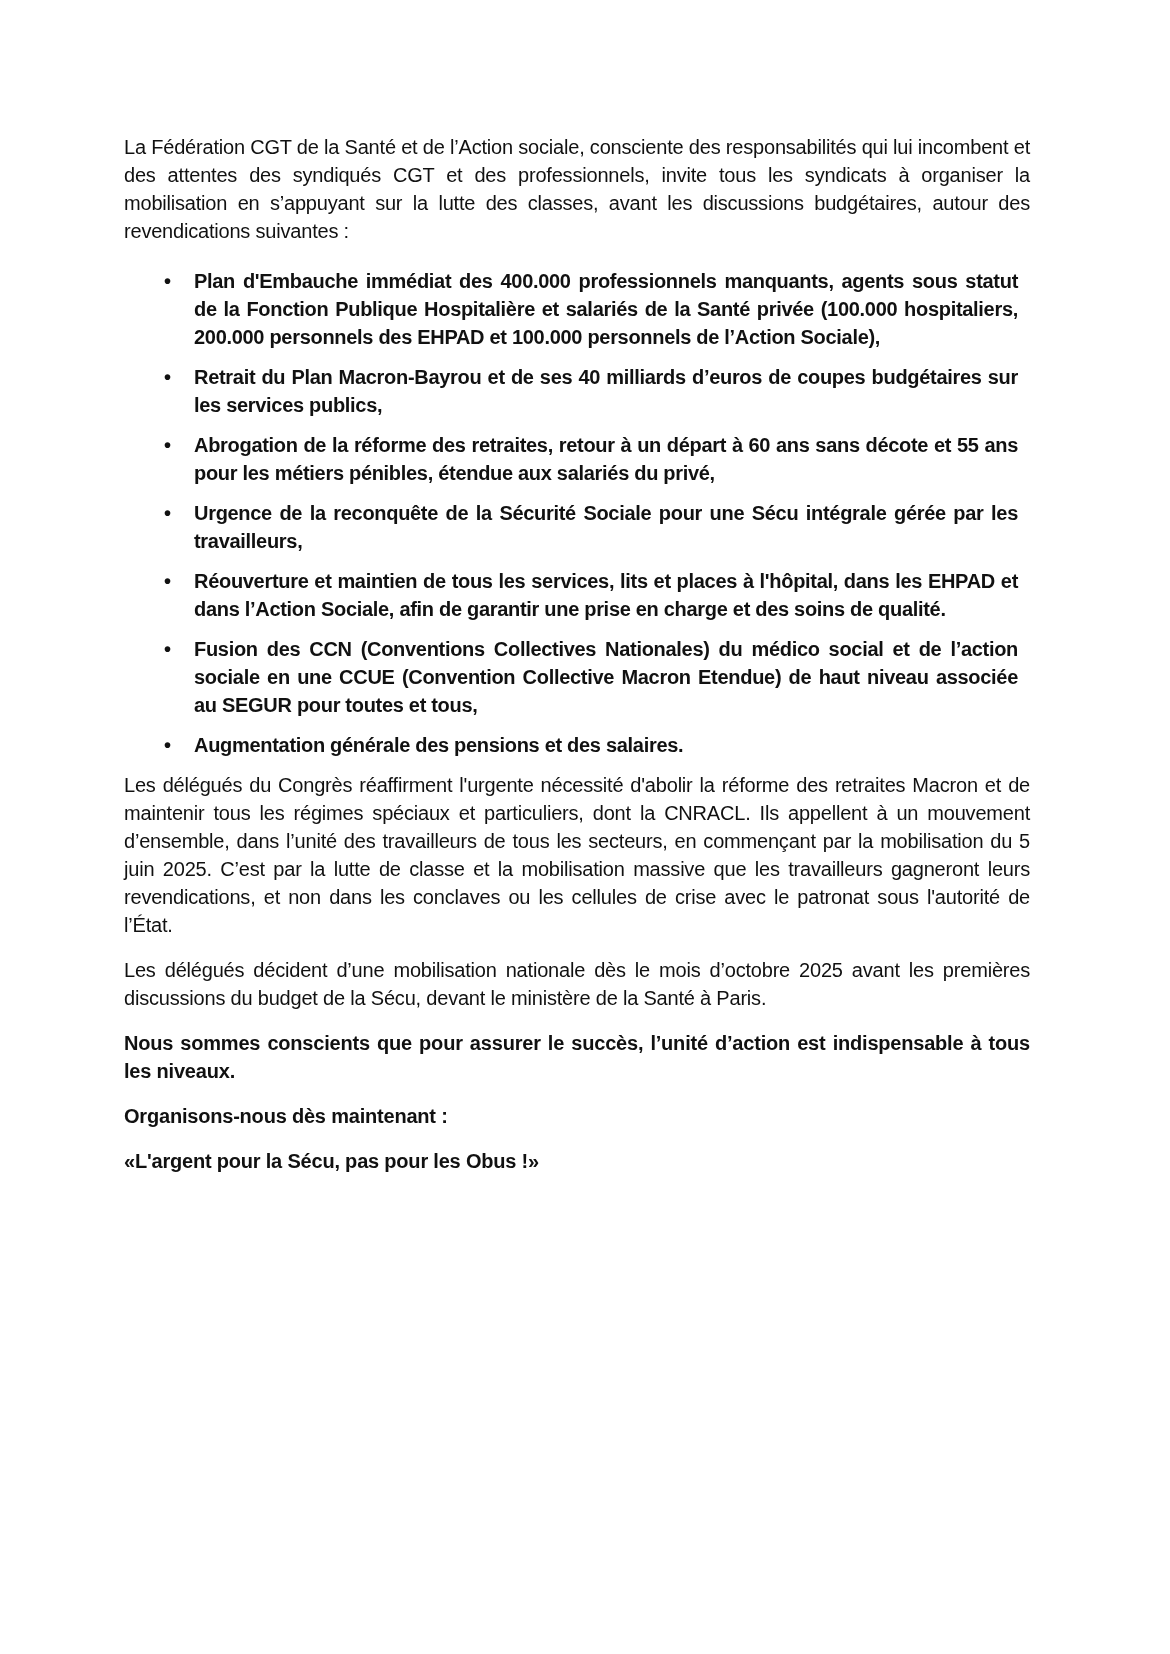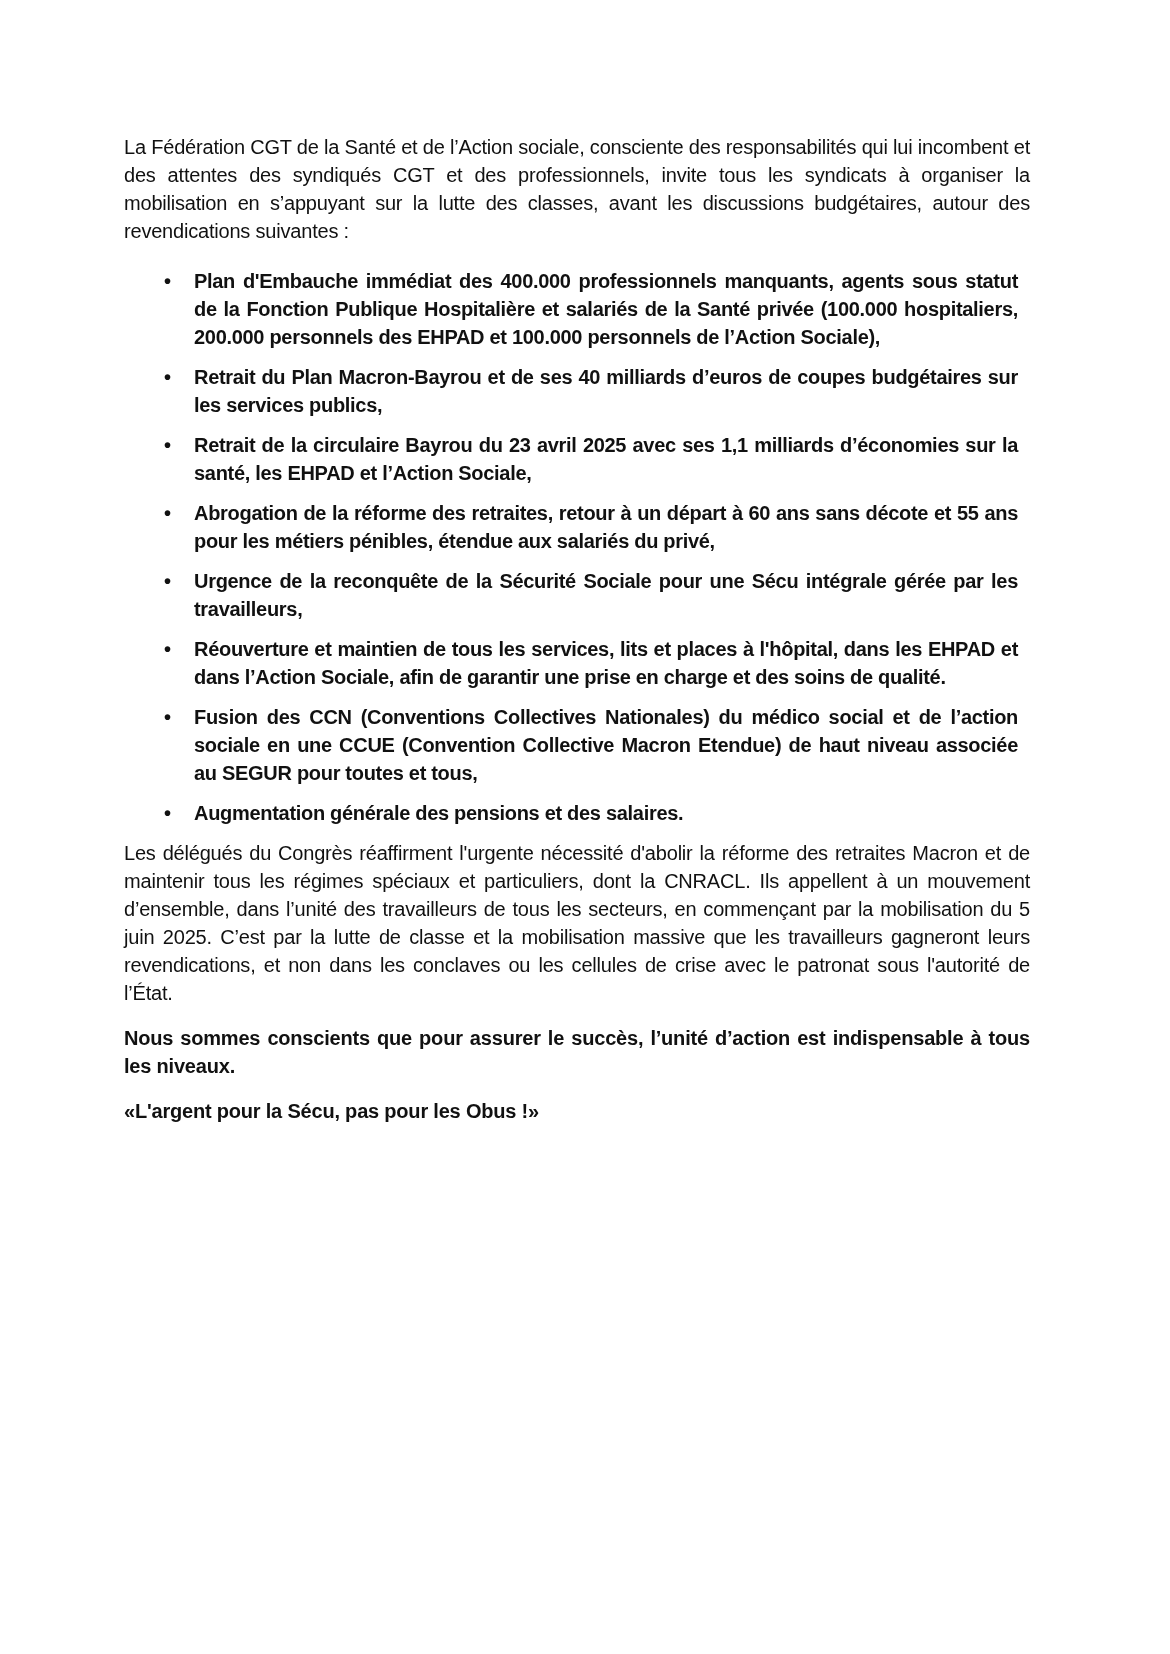--- a/index.html
+++ b/index.html
@@ -70,34 +70,35 @@
 <body>
 
 <div class="page">
   <div class="content">
 
     <p class="intro">La Fédération CGT de la Santé et de l’Action sociale, consciente des responsabilités qui lui incombent et des attentes des syndiqués CGT et des professionnels, invite tous les syndicats à organiser la mobilisation en s’appuyant sur la lutte des classes, avant les discussions budgétaires, autour des revendications suivantes :</p>
 
     <ul class="demands">
       <li>Plan d'Embauche immédiat des 400.000 professionnels manquants, agents sous statut de la Fonction Publique Hospitalière et salariés de la Santé privée (100.000 hospitaliers, 200.000 personnels des EHPAD et 100.000 personnels de l’Action Sociale),</li>
       <li>Retrait du Plan Macron-Bayrou et de ses 40 milliards d’euros de coupes budgétaires sur les services publics,</li>
-      <li>Retrait de la circulaire Bayrou du 23 avril 2025 avec ses 1,1 milliards d’économies sur la santé, les EHPAD et l’Action Sociale,</li>
       <li>Abrogation de la réforme des retraites, retour à un départ à 60 ans sans décote et 55 ans pour les métiers pénibles, étendue aux salariés du privé,</li>
       <li>Urgence de la reconquête de la Sécurité Sociale pour une Sécu intégrale gérée par les travailleurs,</li>
       <li>Réouverture et maintien de tous les services, lits et places à l'hôpital, dans les EHPAD et dans l’Action Sociale, afin de garantir une prise en charge et des soins de qualité.</li>
       <li>Fusion des CCN (Conventions Collectives Nationales) du médico social et de l’action sociale en une CCUE (Convention Collective Macron Etendue) de haut niveau associée au SEGUR pour toutes et tous,</li>
       <li>Augmentation générale des pensions et des salaires.</li>
     </ul>
 
     <p>Les délégués du Congrès réaffirment l'urgente nécessité d'abolir la réforme des retraites Macron et de maintenir tous les régimes spéciaux et particuliers, dont la CNRACL. Ils appellent à un mouvement d’ensemble, dans l’unité des travailleurs de tous les secteurs, en commençant par la mobilisation du 5 juin 2025. C’est par la lutte de classe et la mobilisation massive que les travailleurs gagneront leurs revendications, et non dans les conclaves ou les cellules de crise avec le patronat sous l'autorité de l’État.</p>
 
 
+    <p>Les délégués décident d’une mobilisation nationale dès le mois d’octobre 2025 avant les premières discussions du budget de la Sécu, devant le ministère de la Santé à Paris.</p>
 
 
     <p class="bold">Nous sommes conscients que pour assurer le succès, l’unité d’action est indispensable à tous les niveaux.</p>
 
+    <p class="bold">Organisons-nous dès maintenant :</p>
 
     <p class="bold">«L'argent pour la Sécu, pas pour les Obus !»</p>
 
   </div>
 
   <div class="page-number">2</div>
 </div>
 
 </body></html>

